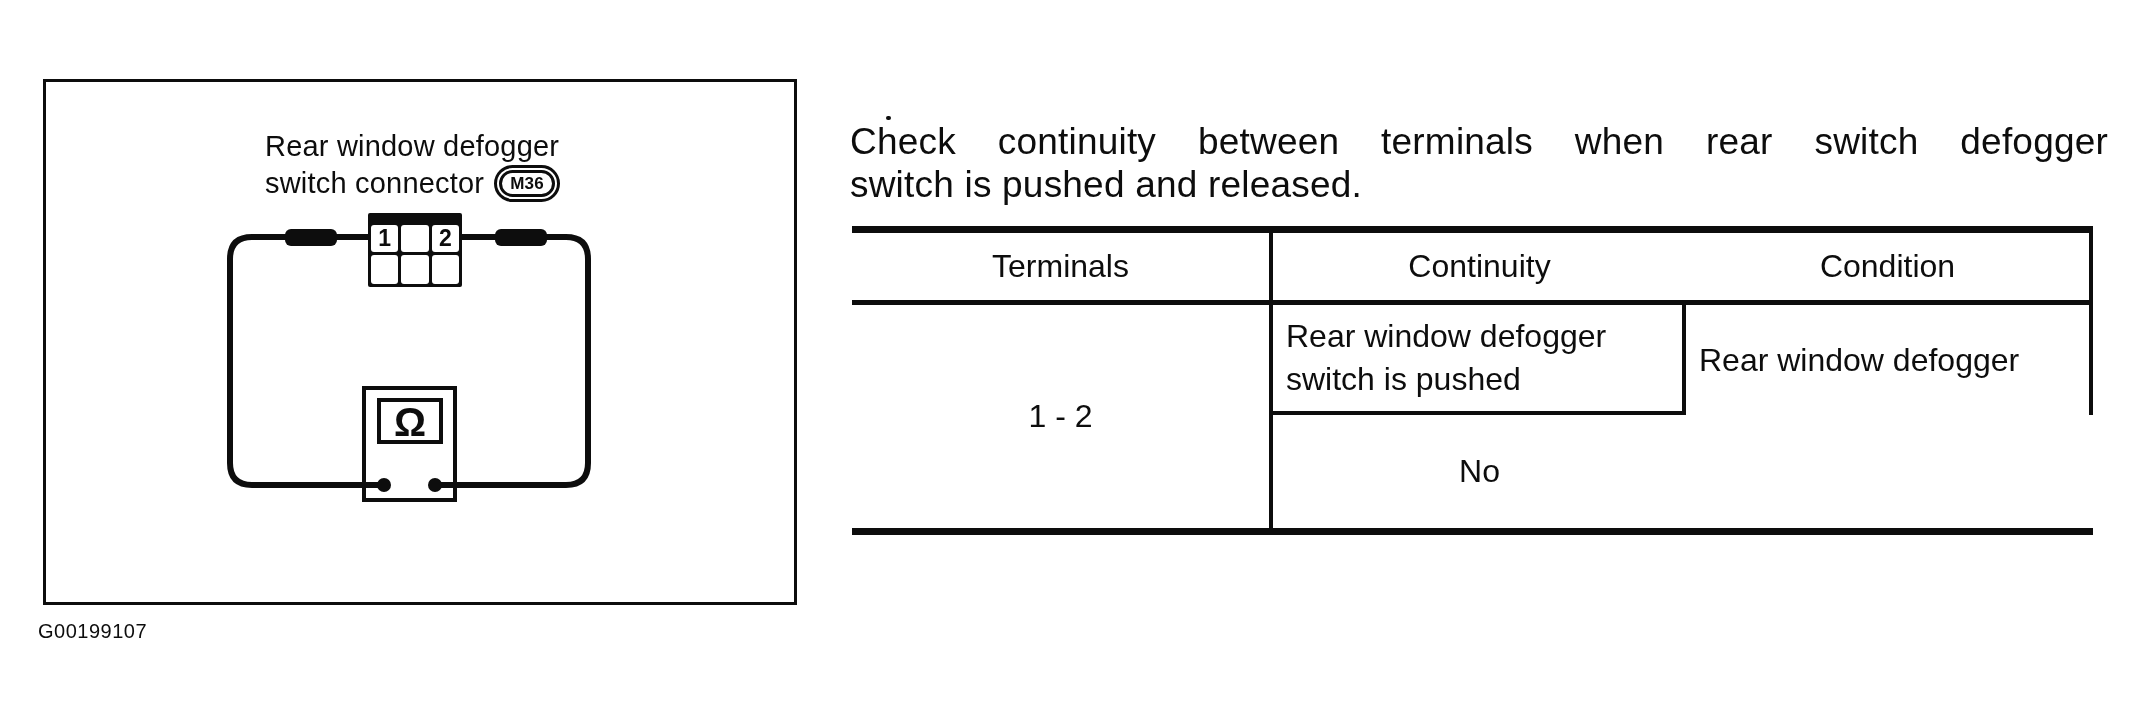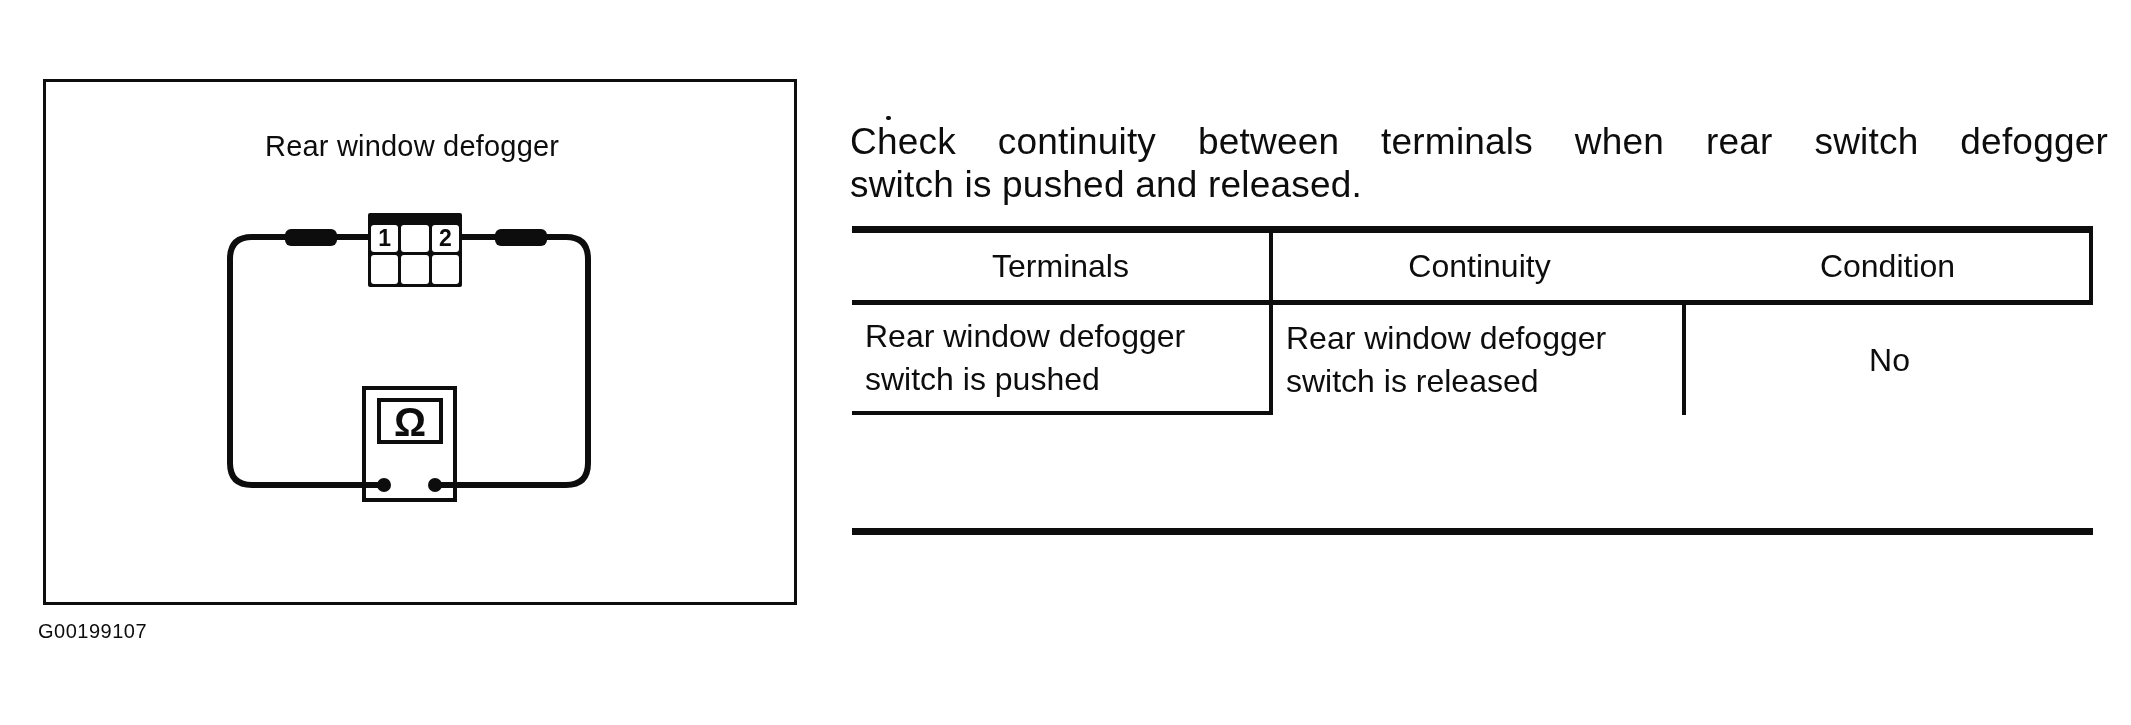--- a/index.html
+++ b/index.html
@@ -61,20 +61,26 @@
 </style>
 </head>
 <body>
 
 <div class="screen">
 
   <div class="diagram-box">
 
     <div class="conn-label">
       <div>Rear window defogger</div>
+      <div class="row2">
+        <span>switch connector</span>
+        <span class="badge-outer">
+          <span class="badge-inner">M36</span>
+        </span>
+      </div>
     </div>
 
     <div class="connector">
       <div class="cells">
         <div class="cell">1</div>
         <div class="cell"></div>
         <div class="cell">2</div>
         <div class="cell"></div>
         <div class="cell"></div>
         <div class="cell"></div>
@@ -104,26 +110,26 @@
   <div class="para">
     <div class="para-line1">Check continuity between terminals when rear switch defogger</div>
     <div class="para-line2">switch is pushed and released.</div>
   </div>
 
   <div class="ctable">
     <div class="c hdr b-r">Terminals</div>
     <div class="c hdr">Continuity</div>
     <div class="c hdr b-r">Condition</div>
 
+    <div class="c b-r td-terminals">1 - 2</div>
 
     <div class="c cond b-r sep">
       <div>Rear window defogger</div>
       <div>switch is pushed</div>
     </div>
 
     <div class="c cond b-r">
       <div>Rear window defogger</div>
-      <div>switch is released</div>
     </div>
     <div class="c">No</div>
   </div>
 
 </div>
 
 </body></html>

